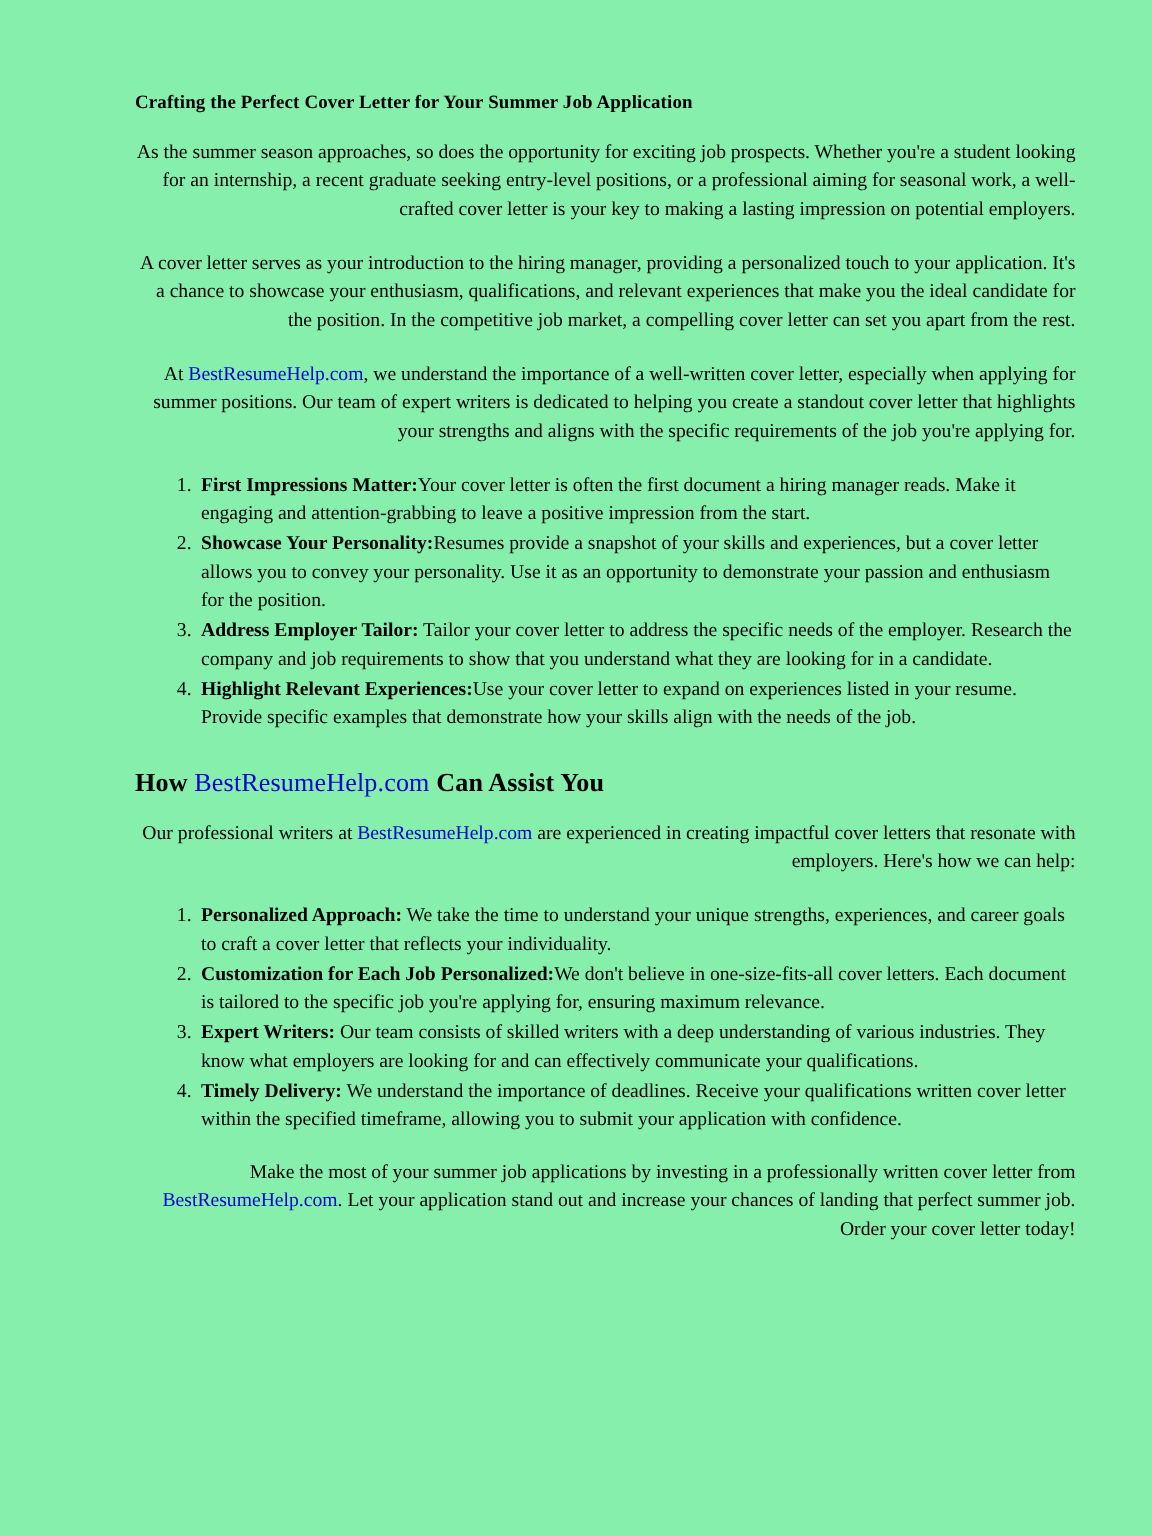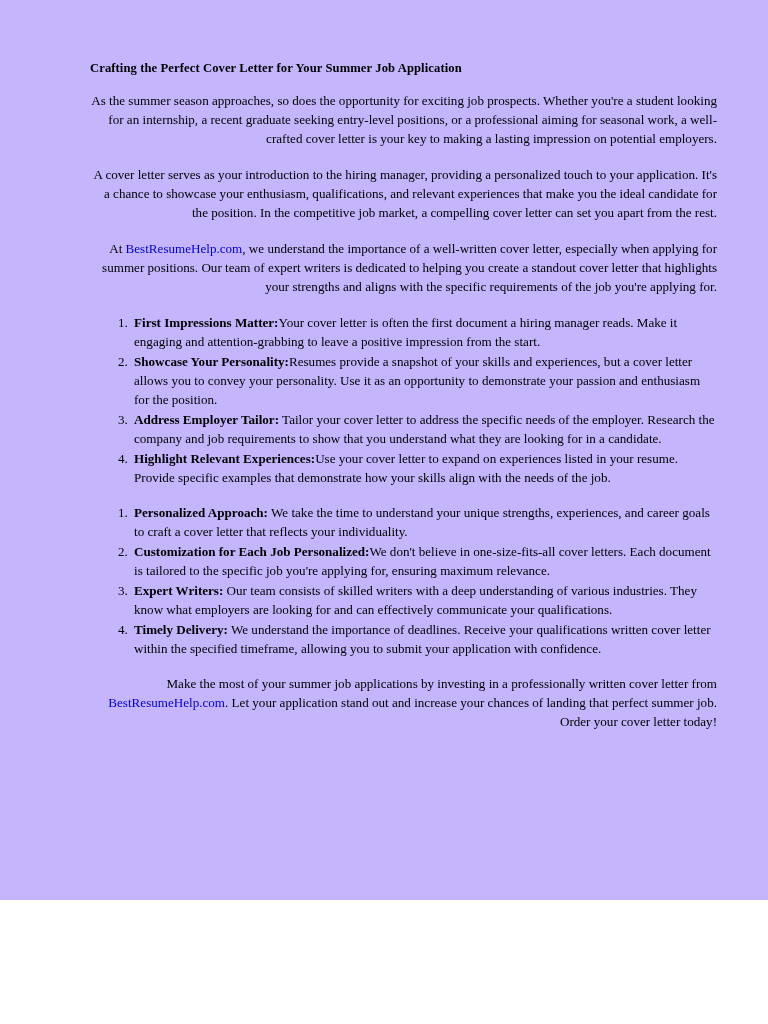--- a/index.html
+++ b/index.html
@@ -9,23 +9,23 @@
     background: #ffffff;
   }
   body {
     font-family: "Liberation Serif", "DejaVu Serif", serif;
     color: #000000;
     -webkit-font-smoothing: antialiased;
   }
   .page {
     position: relative;
     width: 768px;
-    height: 900px;
+    height: 1024px;
     margin: 0 auto;
-    background: #c4b5fd;
+    background: #86efac;
     overflow: hidden;
     box-sizing: border-box;
   }
   .content {
     position: absolute;
     left: 90px;
     top: 60px;
     width: 627px;
   }
   .doc-title {
@@ -100,21 +100,27 @@
         <span class="lead">Showcase Your Personality:</span><span>Resumes provide a snapshot of your skills and experiences, but a cover letter allows you to convey your personality. Use it as an opportunity to demonstrate your passion and enthusiasm for the position.</span>
       </li>
       <li>
         <span class="lead">Address Employer Tailor:</span><span> Tailor your cover letter to address the specific needs of the employer. Research the company and job requirements to show that you understand what they are looking for in a candidate.</span>
       </li>
       <li>
         <span class="lead">Highlight Relevant Experiences:</span><span>Use your cover letter to expand on experiences listed in your resume. Provide specific examples that demonstrate how your skills align with the needs of the job.</span>
       </li>
     </ol>
 
+    <h2 class="section-heading">
+      <span>How </span><span class="link">BestResumeHelp.com</span><span> Can Assist You</span>
+    </h2>
 
+    <p class="para">
+      <span>Our professional writers at </span><span class="link">BestResumeHelp.com</span><span> are experienced in creating impactful cover letters that resonate with employers. Here's how we can help:</span>
+    </p>
 
     <ol class="doc-list">
       <li>
         <span class="lead">Personalized Approach:</span><span> We take the time to understand your unique strengths, experiences, and career goals to craft a cover letter that reflects your individuality.</span>
       </li>
       <li>
         <span class="lead">Customization for Each Job Personalized:</span><span>We don't believe in one-size-fits-all cover letters. Each document is tailored to the specific job you're applying for, ensuring maximum relevance.</span>
       </li>
       <li>
         <span class="lead">Expert Writers:</span><span> Our team consists of skilled writers with a deep understanding of various industries. They know what employers are looking for and can effectively communicate your qualifications.</span>

